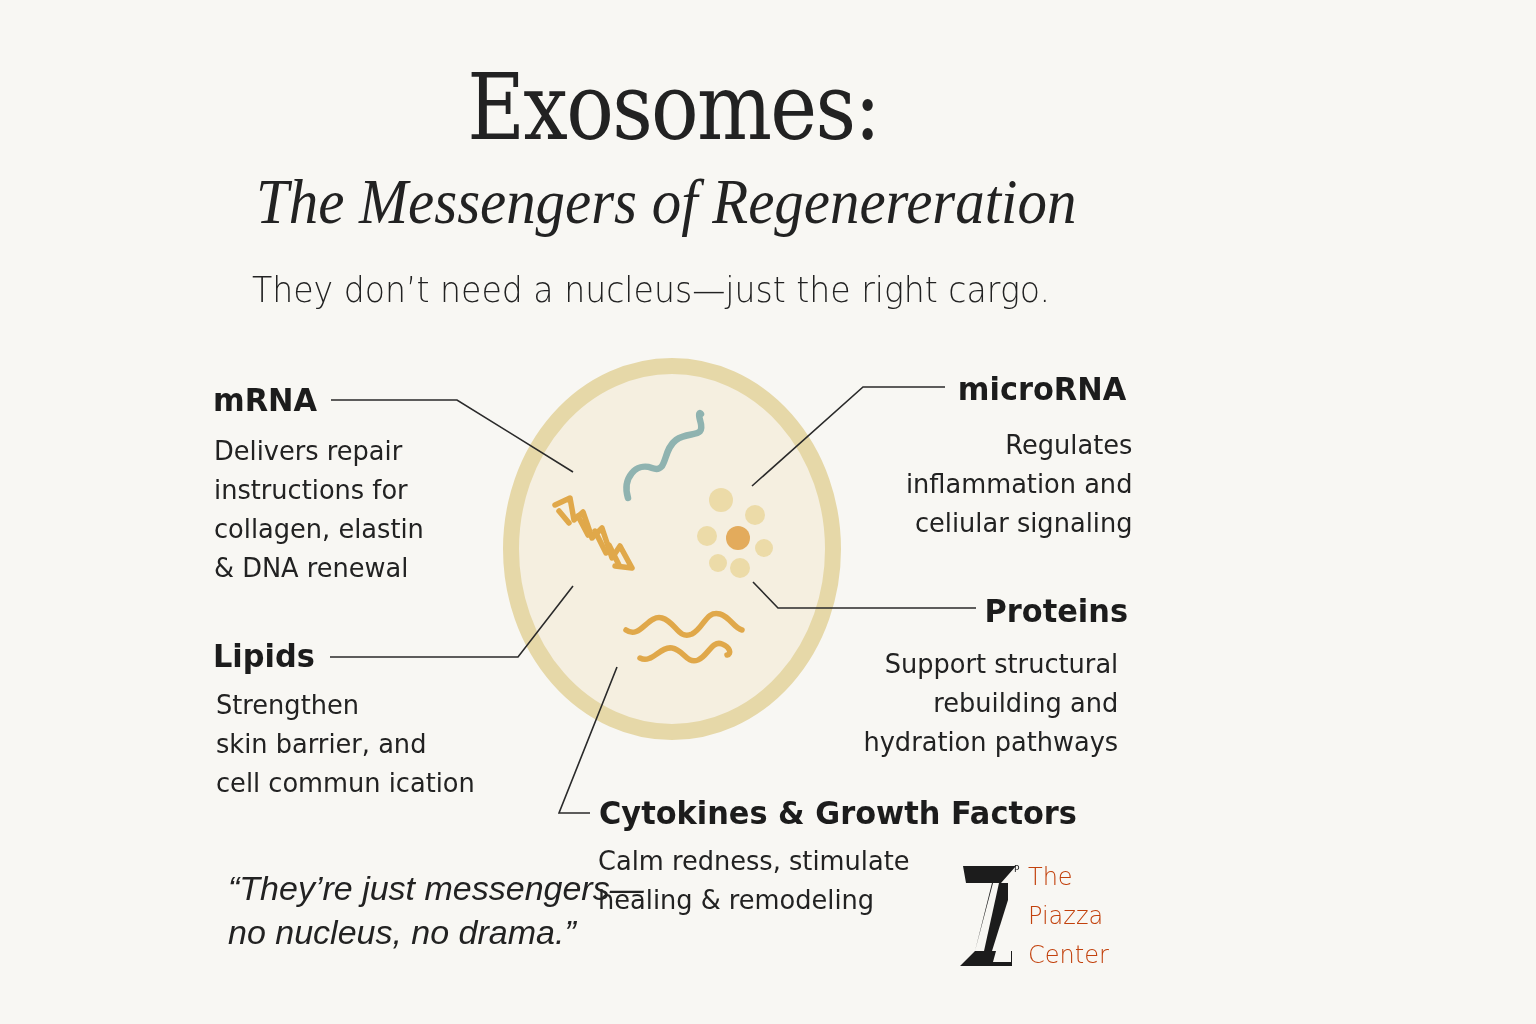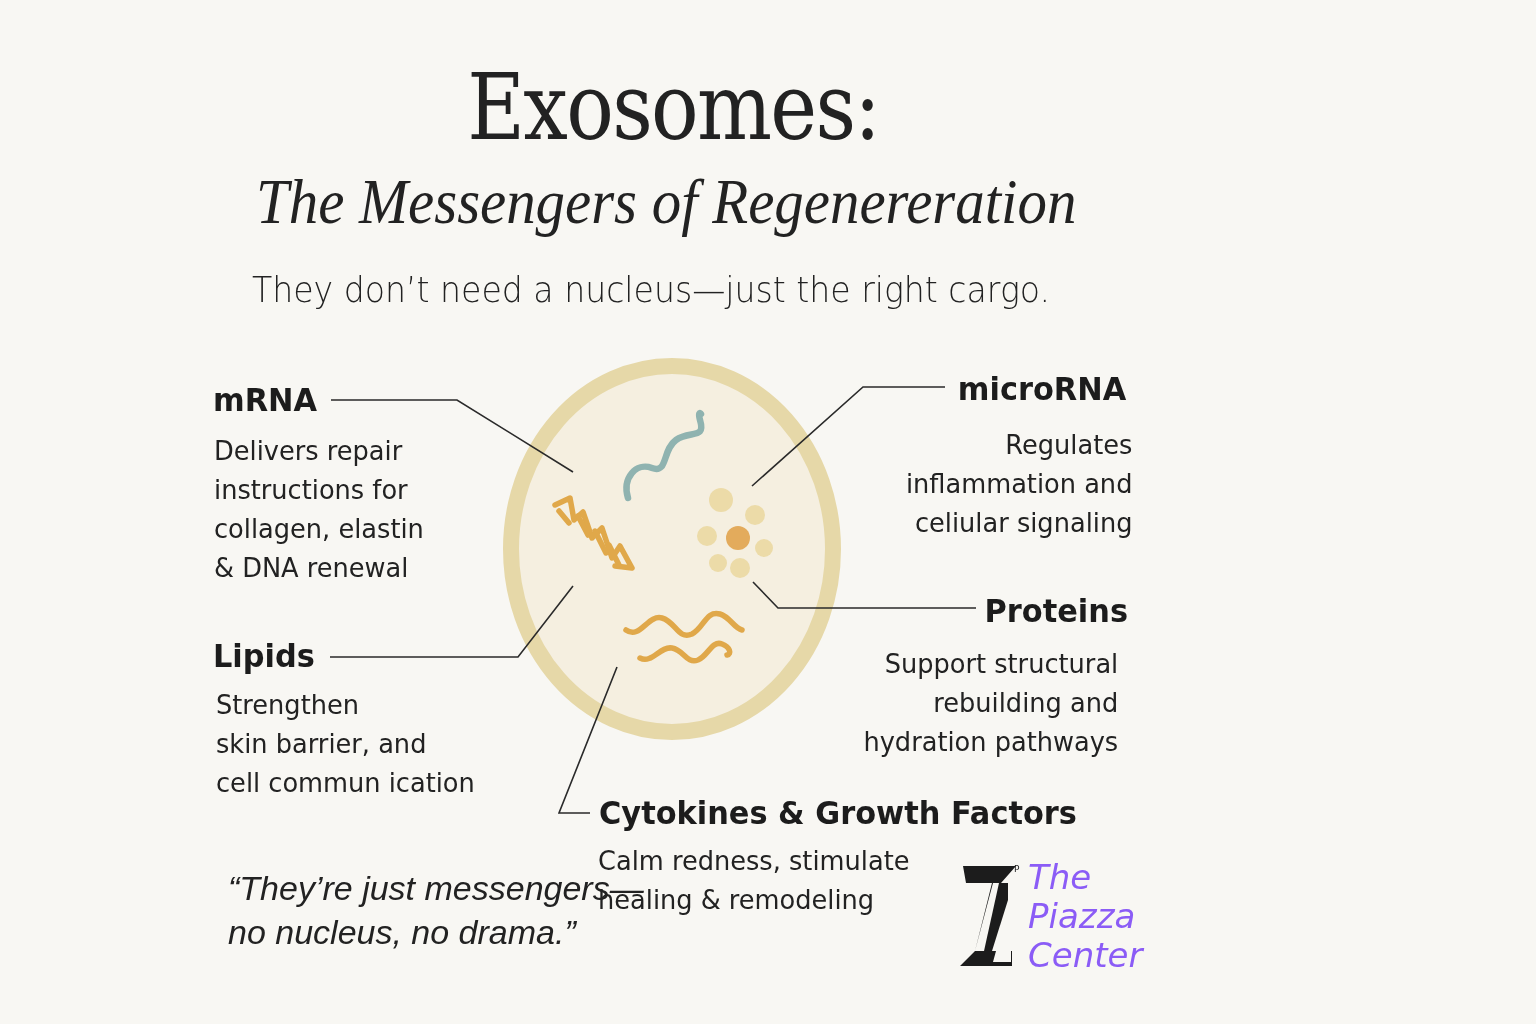--- a/index.html
+++ b/index.html
@@ -42,23 +42,22 @@
   .left { transform-origin: 0 0; text-align: left; }
   .right { transform-origin: 100% 0; text-align: right; }
   .quote {
     left: 228px; top: 866px;
     font-family: Liberation Sans, sans-serif;
     font-style: italic; font-size: 34px; line-height: 44px; white-space: pre-line; color: #222;
   }
   .logo-text {
     left: 1028px; top: 858px;
     font-family: "DejaVu Sans", "Liberation Sans", sans-serif;
-    font-size: 34px; line-height: 39px; white-space: pre-line; color: #8b5cf6;
+    font-size: 24px; line-height: 39px; white-space: pre-line; color: #c2410c;
     font-weight: 300;
-    font-style: italic;
   }
   svg.diagram { position: absolute; left: 0; top: 0; }
 </style>
 </head>
 <body>
 
 <svg class="diagram" width="1536" height="1024" viewBox="0 0 1536 1024">
 
   <g>
     <ellipse cx="672" cy="549" rx="161" ry="183" fill="#f5efe0" stroke="#e6d8a8" stroke-width="16"></ellipse>

